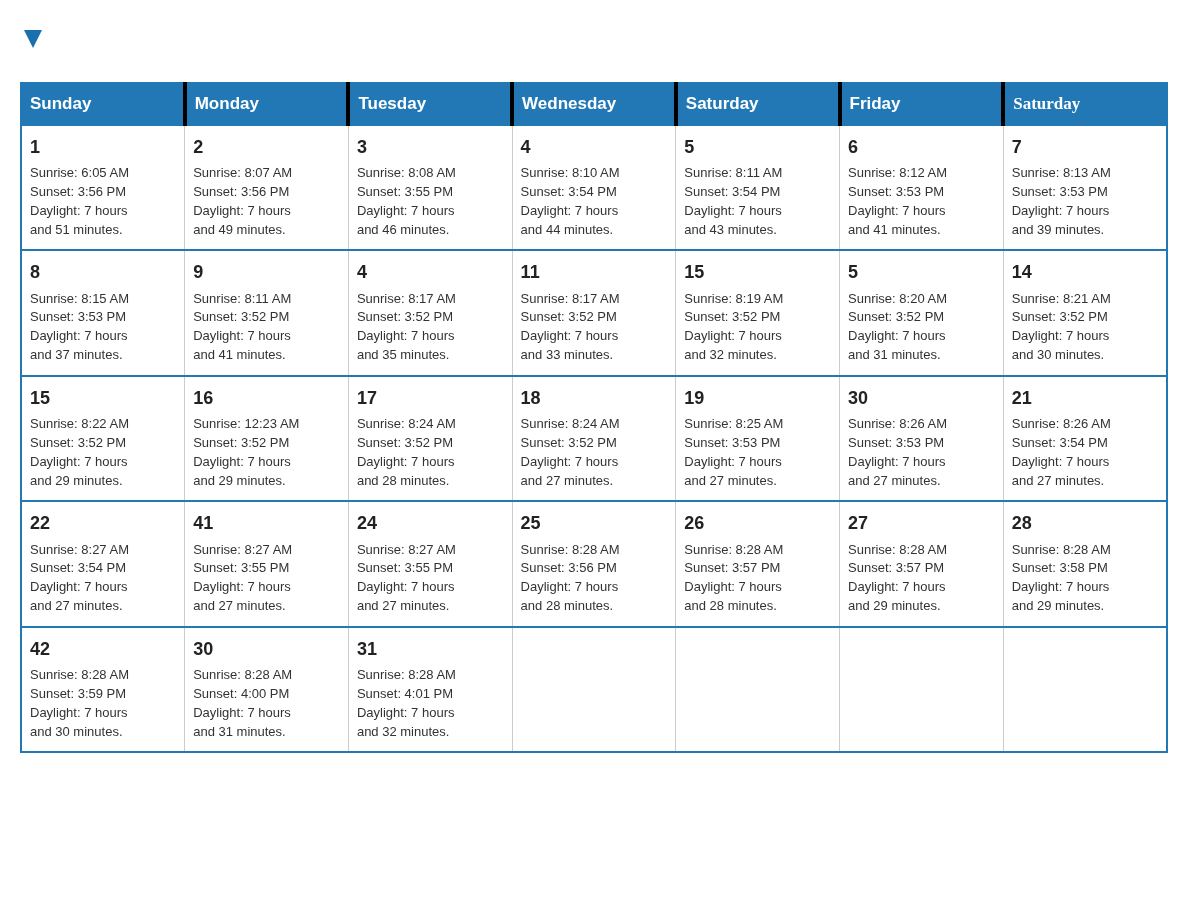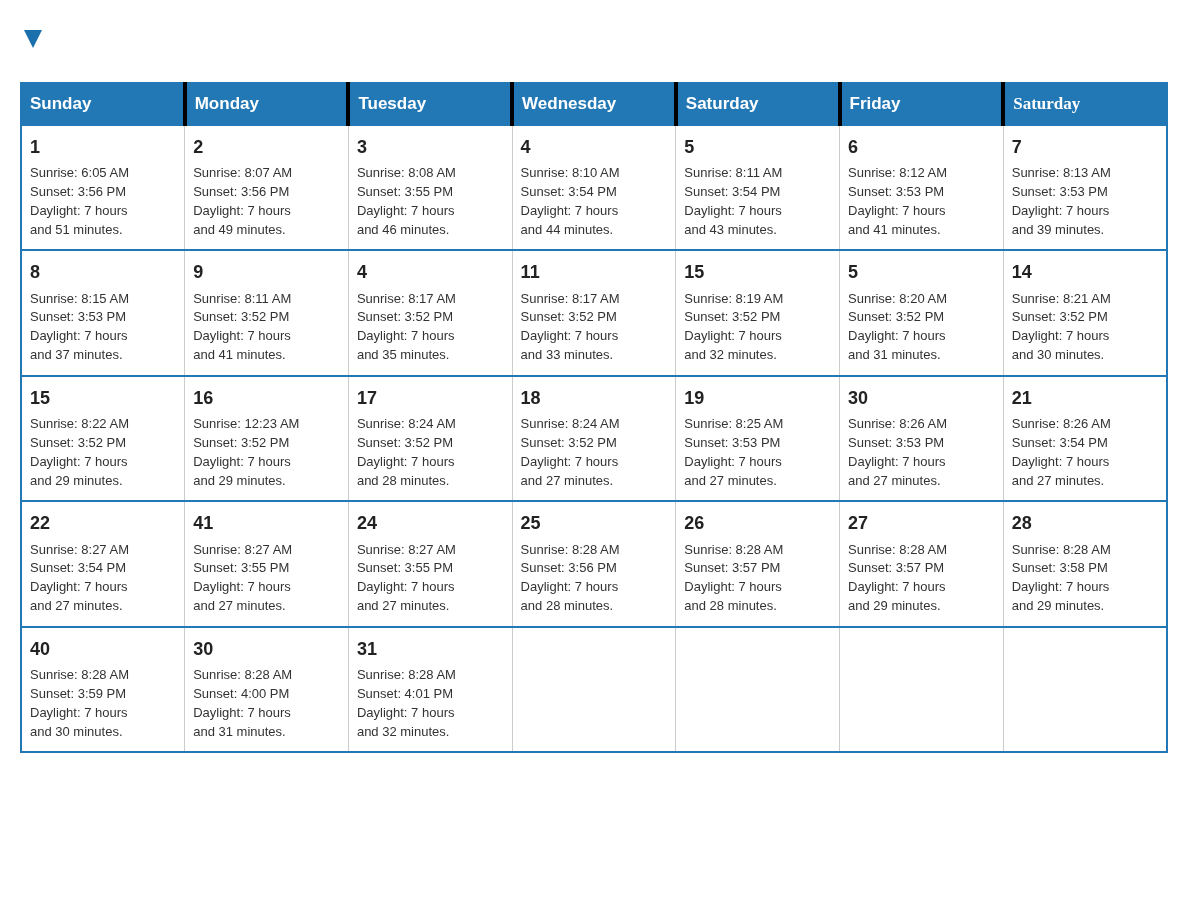--- a/index.html
+++ b/index.html
@@ -328,21 +328,21 @@
         <td>
           <span class="day-num">28</span>
           <div>Sunrise: 8:28 AM</div>
           <div>Sunset: 3:58 PM</div>
           <div>Daylight: 7 hours</div>
           <div>and 29 minutes.</div>
         </td>
       </tr>
       <tr>
         <td>
-          <span class="day-num">40</span>
+          <span class="day-num">42</span>
           <div>Sunrise: 8:28 AM</div>
           <div>Sunset: 3:59 PM</div>
           <div>Daylight: 7 hours</div>
           <div>and 30 minutes.</div>
         </td>
         <td>
           <span class="day-num">30</span>
           <div>Sunrise: 8:28 AM</div>
           <div>Sunset: 4:00 PM</div>
           <div>Daylight: 7 hours</div>

